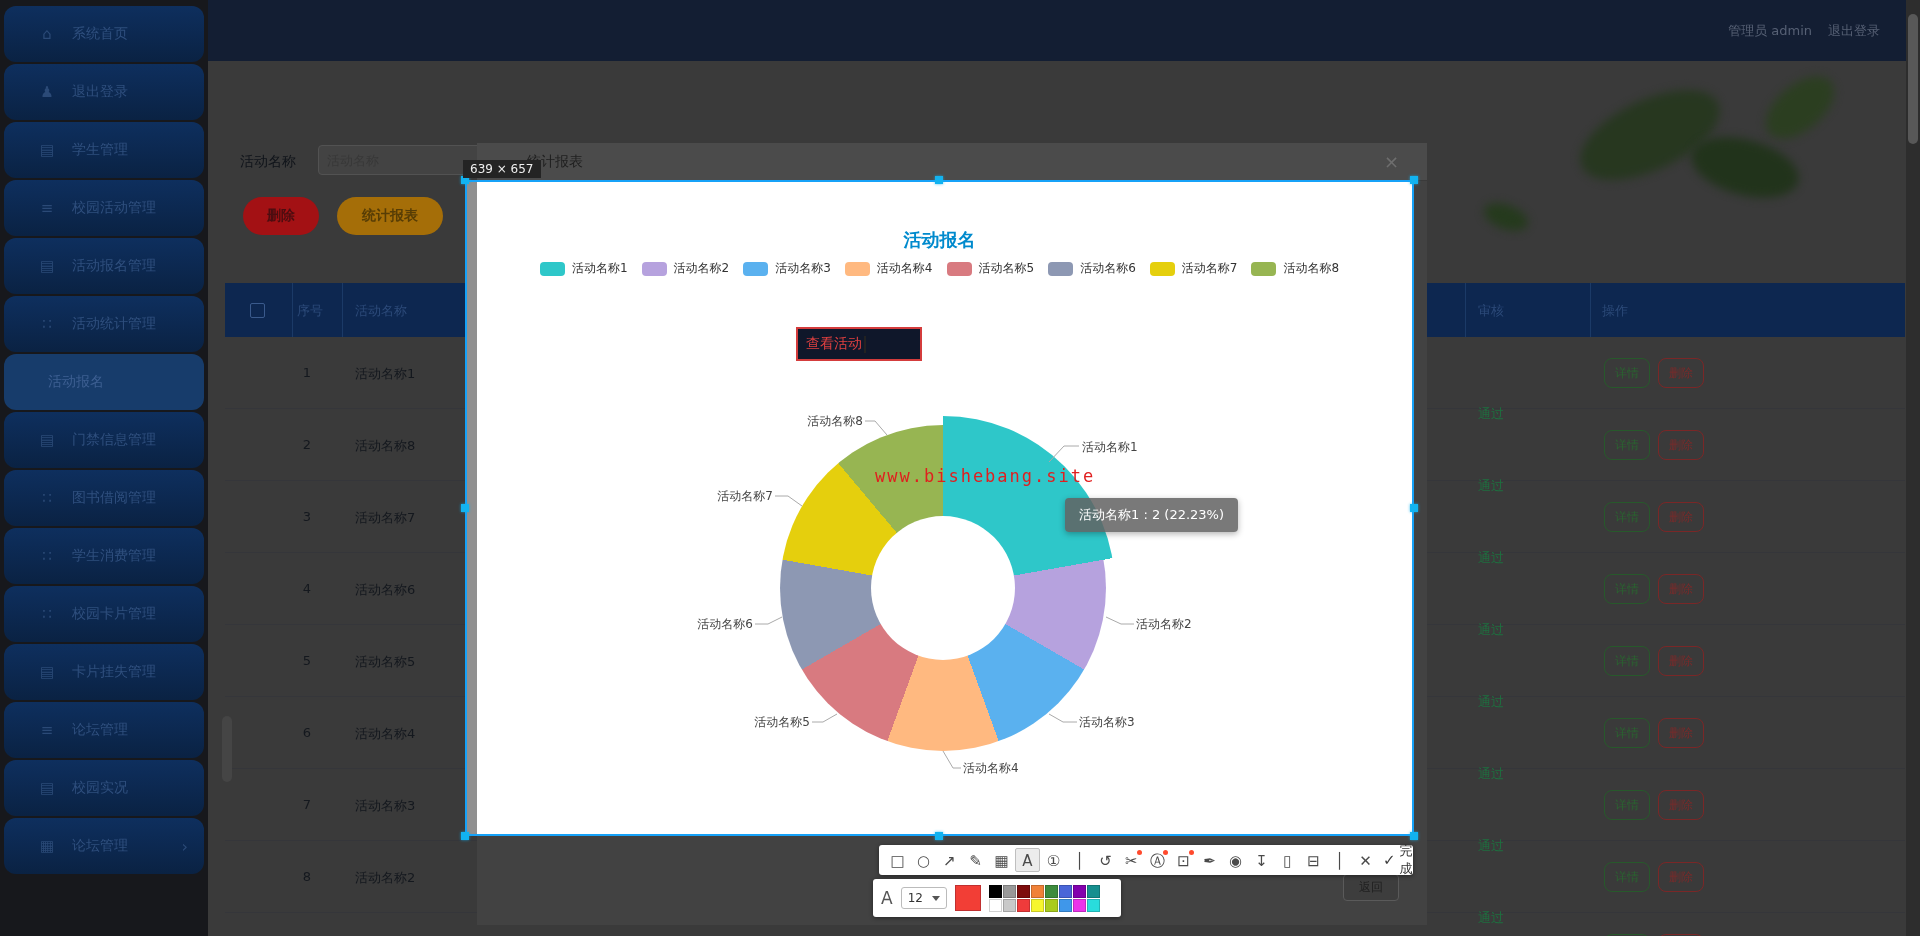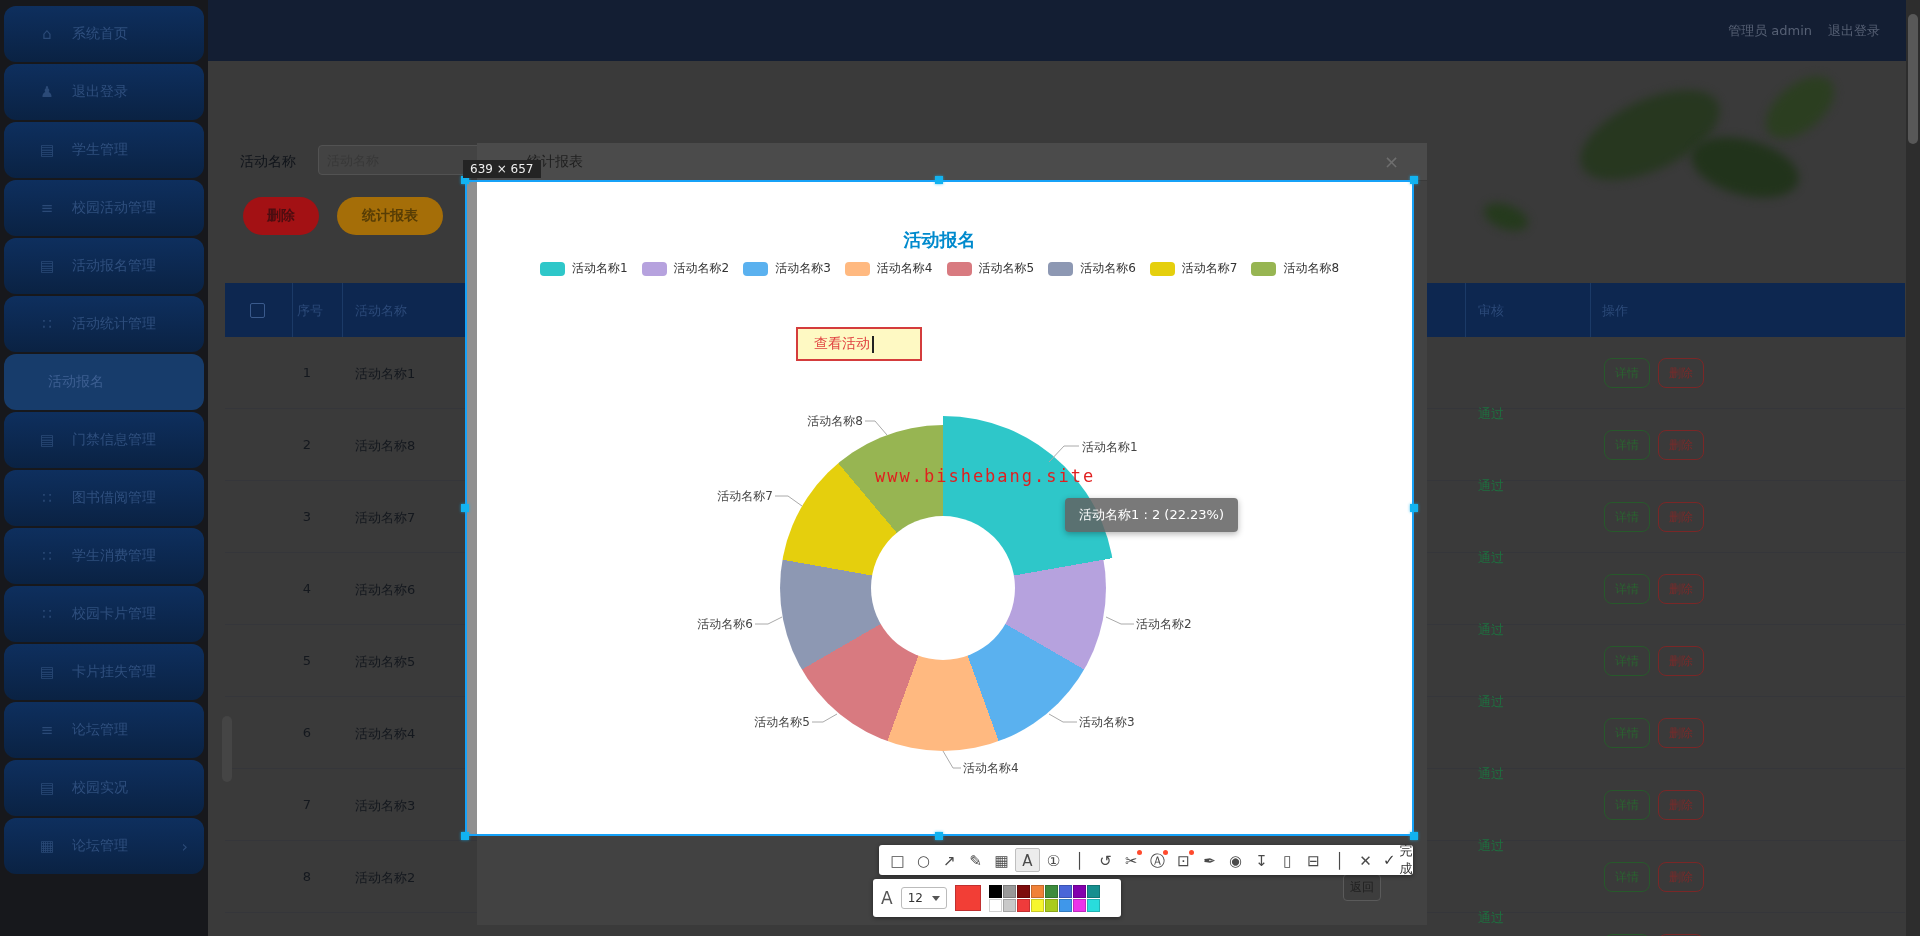--- a/index.html
+++ b/index.html
@@ -46,39 +46,39 @@
   .leaf{position:absolute;border-radius:50%;filter:blur(5px);opacity:.9;}
   .left-pill{position:absolute;left:14px;top:655px;width:10px;height:66px;background:#454545;border-radius:5px;}
   .scrollbar{position:absolute;right:0;top:0;width:14px;height:936px;background:#2d2d2d;}
   .scroll-thumb{position:absolute;left:2px;top:14px;width:10px;height:130px;background:#585858;border-radius:5px;}
 
   
   .modal{position:absolute;left:477px;top:143px;width:950px;height:782px;background:#424242;}
   .modal-titlebar{position:absolute;left:0;top:0;right:0;height:38px;background:#4b4b4b;border-bottom:1px solid #3a3a3a;}
   .modal-title{position:absolute;left:50px;top:10px;font-size:14px;color:#202020;}
   .modal-close{position:absolute;right:28px;top:8px;font-size:18px;color:#6e6e6e;cursor:pointer;}
-  .btn-back{position:absolute;left:866px;top:731px;width:38px;height:27px;background:#3d3d3d;border:1px solid #5a5a5a;border-radius:4px;color:#1f1f1f;font-size:12px;text-align:center;line-height:25px;cursor:pointer;}
+  .btn-back{position:absolute;left:866px;top:731px;width:56px;height:27px;background:#3d3d3d;border:1px solid #5a5a5a;border-radius:4px;color:#1f1f1f;font-size:12px;text-align:center;line-height:25px;cursor:pointer;}
 
   
   .selection{position:absolute;left:465px;top:180px;width:949px;height:656px;}
   .sel-leftstrip{position:absolute;left:0;top:0;width:12px;height:656px;background:#909090;}
   .sel-panel{position:absolute;left:12px;top:0;width:937px;height:656px;background:#ffffff;}
   .chart-title{position:absolute;left:0;right:0;top:48px;text-align:center;font-size:18px;font-weight:bold;}
   .legend{position:absolute;left:0;right:0;top:80px;display:flex;justify-content:center;gap:14px;}
   .lg-item{display:flex;align-items:center;gap:7px;cursor:pointer;}
   .lg-swatch{width:25px;height:14px;border-radius:4px;display:inline-block;}
   .lg-label{font-size:12px;color:#333;}
   .donut-hover{position:absolute;left:306px;top:236px;width:344px;height:344px;border-radius:50%;}
   .donut-ring{position:absolute;left:315px;top:245px;width:326px;height:326px;border-radius:50%;}
   .donut-hole{position:absolute;left:406px;top:336px;width:144px;height:144px;border-radius:50%;background:#fff;}
   .leader-svg{position:absolute;left:0;top:0;pointer-events:none;}
   .pie-label{position:absolute;font-size:12px;color:#444;white-space:nowrap;}
   .pie-label.r{text-align:right;}
   .watermark{position:absolute;left:410px;top:286px;font-family:"DejaVu Sans Mono","Liberation Mono",monospace;font-size:17px;letter-spacing:2px;color:#e01f1f;}
-  .anno-textbox{position:absolute;left:331px;top:147px;width:126px;height:34px;border:2px solid #d43c3c;background:#fef9c3;display:flex;align-items:center;padding-left:16px;}
+  .anno-textbox{position:absolute;left:331px;top:147px;width:126px;height:34px;border:2px solid #d43c3c;background:#0f172a;display:flex;align-items:center;padding-left:8px;}
   .anno-text{font-size:14px;color:#e04040;}
   .caret{display:inline-block;width:2px;height:17px;background:#222;margin-left:2px;}
   .tooltip{position:absolute;left:600px;top:318px;padding:8px 14px;background:rgba(97,97,97,.85);border-radius:4px;color:#fff;font-size:13px;box-shadow:0 2px 6px rgba(0,0,0,.3);white-space:nowrap;}
   .sel-border{position:absolute;left:465px;top:180px;width:949px;height:656px;border:2px solid #16a2f8;pointer-events:none;}
   .handle{position:absolute;width:8px;height:8px;background:#12b3f0;box-shadow:0 0 3px rgba(18,179,240,.8);}
 
   
   .size-badge{position:absolute;left:463px;top:160px;background:#242424;color:#eee;font-size:12px;padding:2px 7px;}
   .toolbar1{position:absolute;left:879px;top:845px;width:534px;height:30px;background:#fff;border-radius:3px;box-shadow:0 1px 4px rgba(0,0,0,.45);display:flex;align-items:center;padding:0 6px;gap:1px;}
   .tb-icon{position:relative;width:25px;height:24px;line-height:24px;text-align:center;font-size:15px;color:#4a4a4a;cursor:pointer;border:1px solid transparent;}

